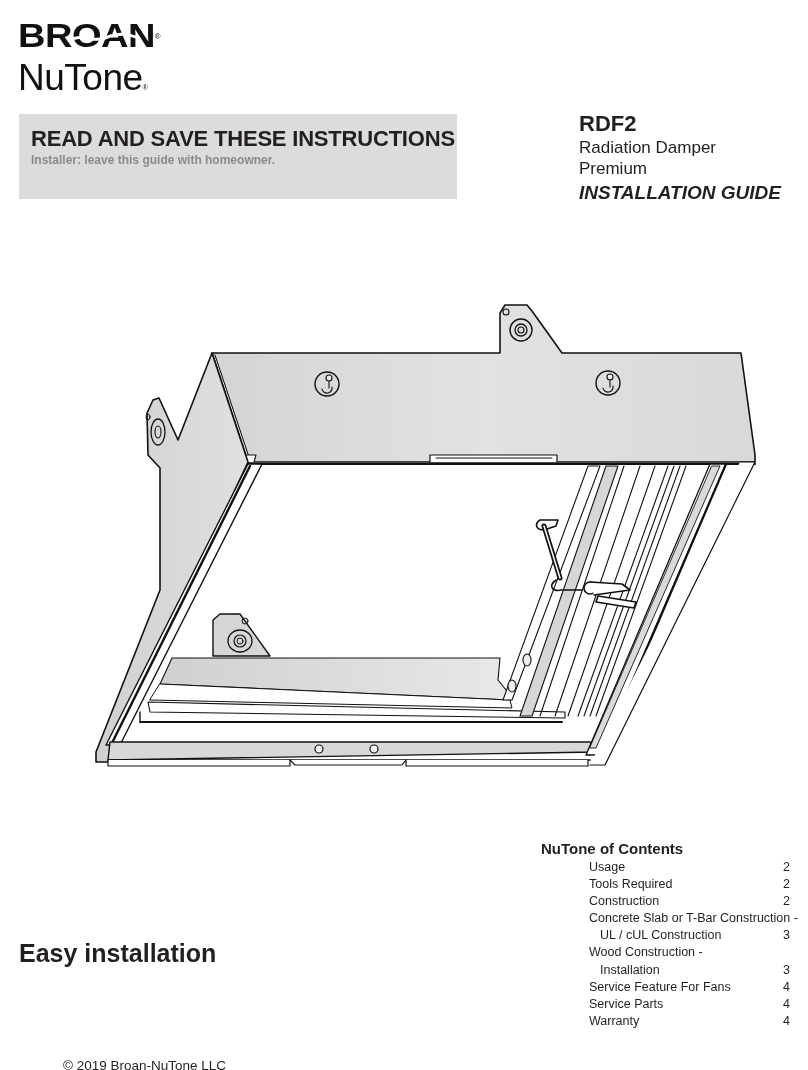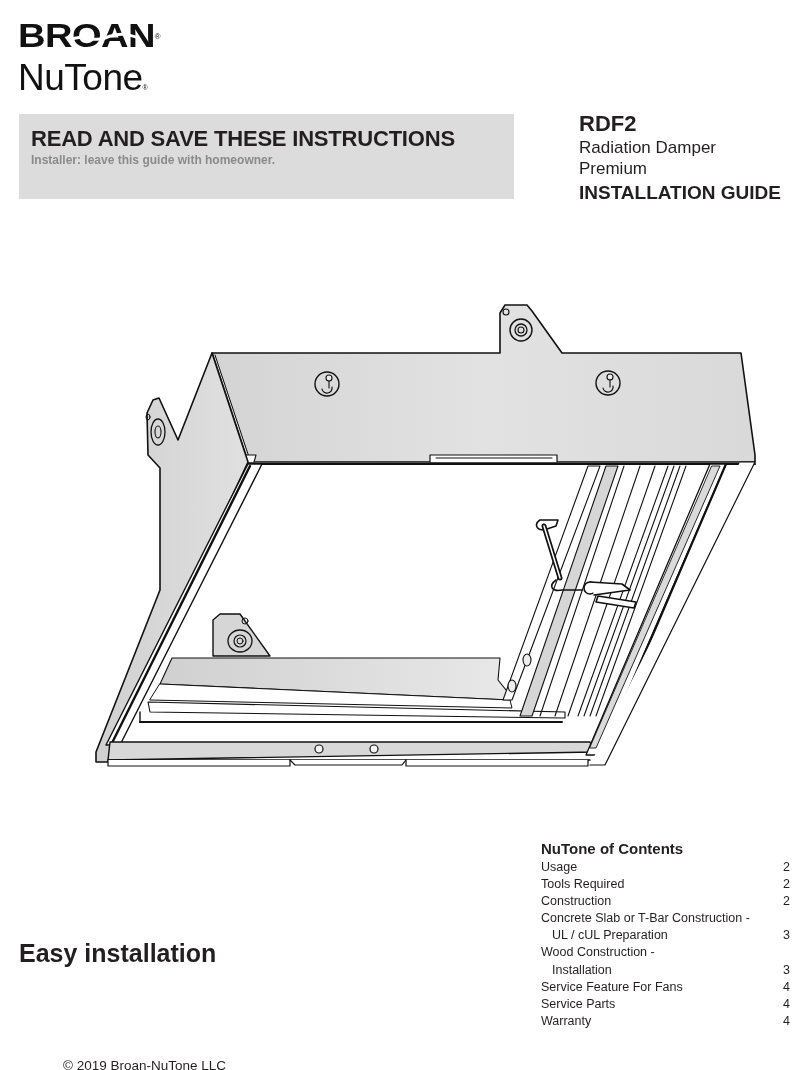--- a/index.html
+++ b/index.html
@@ -4,39 +4,39 @@
 <style>
   html, body { margin: 0; padding: 0; background: #ffffff; }
   body { width: 808px; height: 1070px; position: relative; overflow: hidden; font-family: "Liberation Sans", sans-serif; color: #231f20; }
   .logo { position: absolute; left: 18px; top: 18px; width: 160px; }
   .logo-broan { position: absolute; left: 0; top: 0; font-family: "Liberation Sans", sans-serif; font-weight: 900; font-size: 34px; letter-spacing: -0.5px; color: #111; line-height: 34px; transform: scaleX(1.12); transform-origin: left top; }
   .logo-broan .reg { font-size: 7px; vertical-align: top; font-weight: normal; position: relative; top: 2px; }
   .logo-swoosh { position: absolute; left: 52px; top: 14px; }
   .logo-nutone { position: absolute; left: 0; top: 40px; font-family: "Liberation Sans", sans-serif; font-size: 37px; font-weight: normal; color: #111; line-height: 40px; letter-spacing: -0.5px; }
   .logo-nutone .reg { font-size: 7px; vertical-align: top; position: relative; top: 10px; }
 
-  .banner { position: absolute; left: 19px; top: 114px; width: 495px; height: 85px; background: #dcdcdc; }
+  .banner { position: absolute; left: 19px; top: 114px; width: 438px; height: 85px; background: #dcdcdc; }
   .banner-title { position: absolute; left: 12px; top: 12px; font-size: 22px; font-weight: bold; color: #231f20; letter-spacing: -0.2px; white-space: nowrap; }
   .banner-sub { position: absolute; left: 12px; top: 39px; font-size: 12px; font-weight: bold; color: #8a8a8a; white-space: nowrap; }
 
   .product { position: absolute; left: 579px; top: 111px; }
   .product-model { font-size: 22px; font-weight: bold; line-height: 26px; color: #231f20; }
   .product-line { font-size: 17px; line-height: 21px; color: #231f20; }
-  .product-guide { font-size: 19px; font-weight: bold; line-height: 26px; color: #231f20; margin-top: 1px; white-space: nowrap; }
+  .product-guide { font-size: 19px; font-weight: bold; line-height: 26px; color: #231f20; margin-top: 1px; white-space: nowrap; font-style: italic; }
 
   .illustration { position: absolute; left: 0; top: 290px; width: 808px; height: 490px; }
 
   .tagline { position: absolute; left: 19px; top: 939px; font-size: 25px; font-weight: bold; color: #231f20; white-space: nowrap; }
   .copyright { position: absolute; left: 19px; top: 1058px; font-size: 13.5px; color: #231f20; white-space: nowrap; margin-left: 44px; }
 
   .toc { position: absolute; left: 541px; top: 839px; width: 249px; }
   .toc-title { font-size: 15px; font-weight: bold; line-height: 20px; color: #231f20; }
   .toc-list { margin: 0; padding: 0; list-style: none; }
   .toc-item { display: flex; justify-content: space-between; font-size: 12.5px; line-height: 17.1px; color: #231f20; }
-  .toc-item .lbl { white-space: nowrap; }
+  .toc-item .lbl { white-space: nowrap; margin-left: 48px; }
   .toc-item.indent .lbl { padding-left: 11px; }
   .toc-item .pg { text-align: right; }
 </style>
 </head>
 <body>
 
 <div class="logo">
   <div class="logo-broan">
     <span>BROAN</span><span class="reg">®</span>
   </div>
@@ -183,21 +183,21 @@
       </li>
     <li class="toc-item">
         <span class="lbl">Construction</span>
         <span class="pg">2</span>
       </li>
     <li class="toc-item">
         <span class="lbl">Concrete Slab or T-Bar Construction -</span>
         <span class="pg"></span>
       </li>
     <li class="toc-item indent">
-        <span class="lbl">UL / cUL Preparation</span>
+        <span class="lbl">UL / cUL Construction</span>
         <span class="pg">3</span>
       </li>
     <li class="toc-item">
         <span class="lbl">Wood Construction -</span>
         <span class="pg"></span>
       </li>
     <li class="toc-item indent">
         <span class="lbl">Installation</span>
         <span class="pg">3</span>
       </li>

